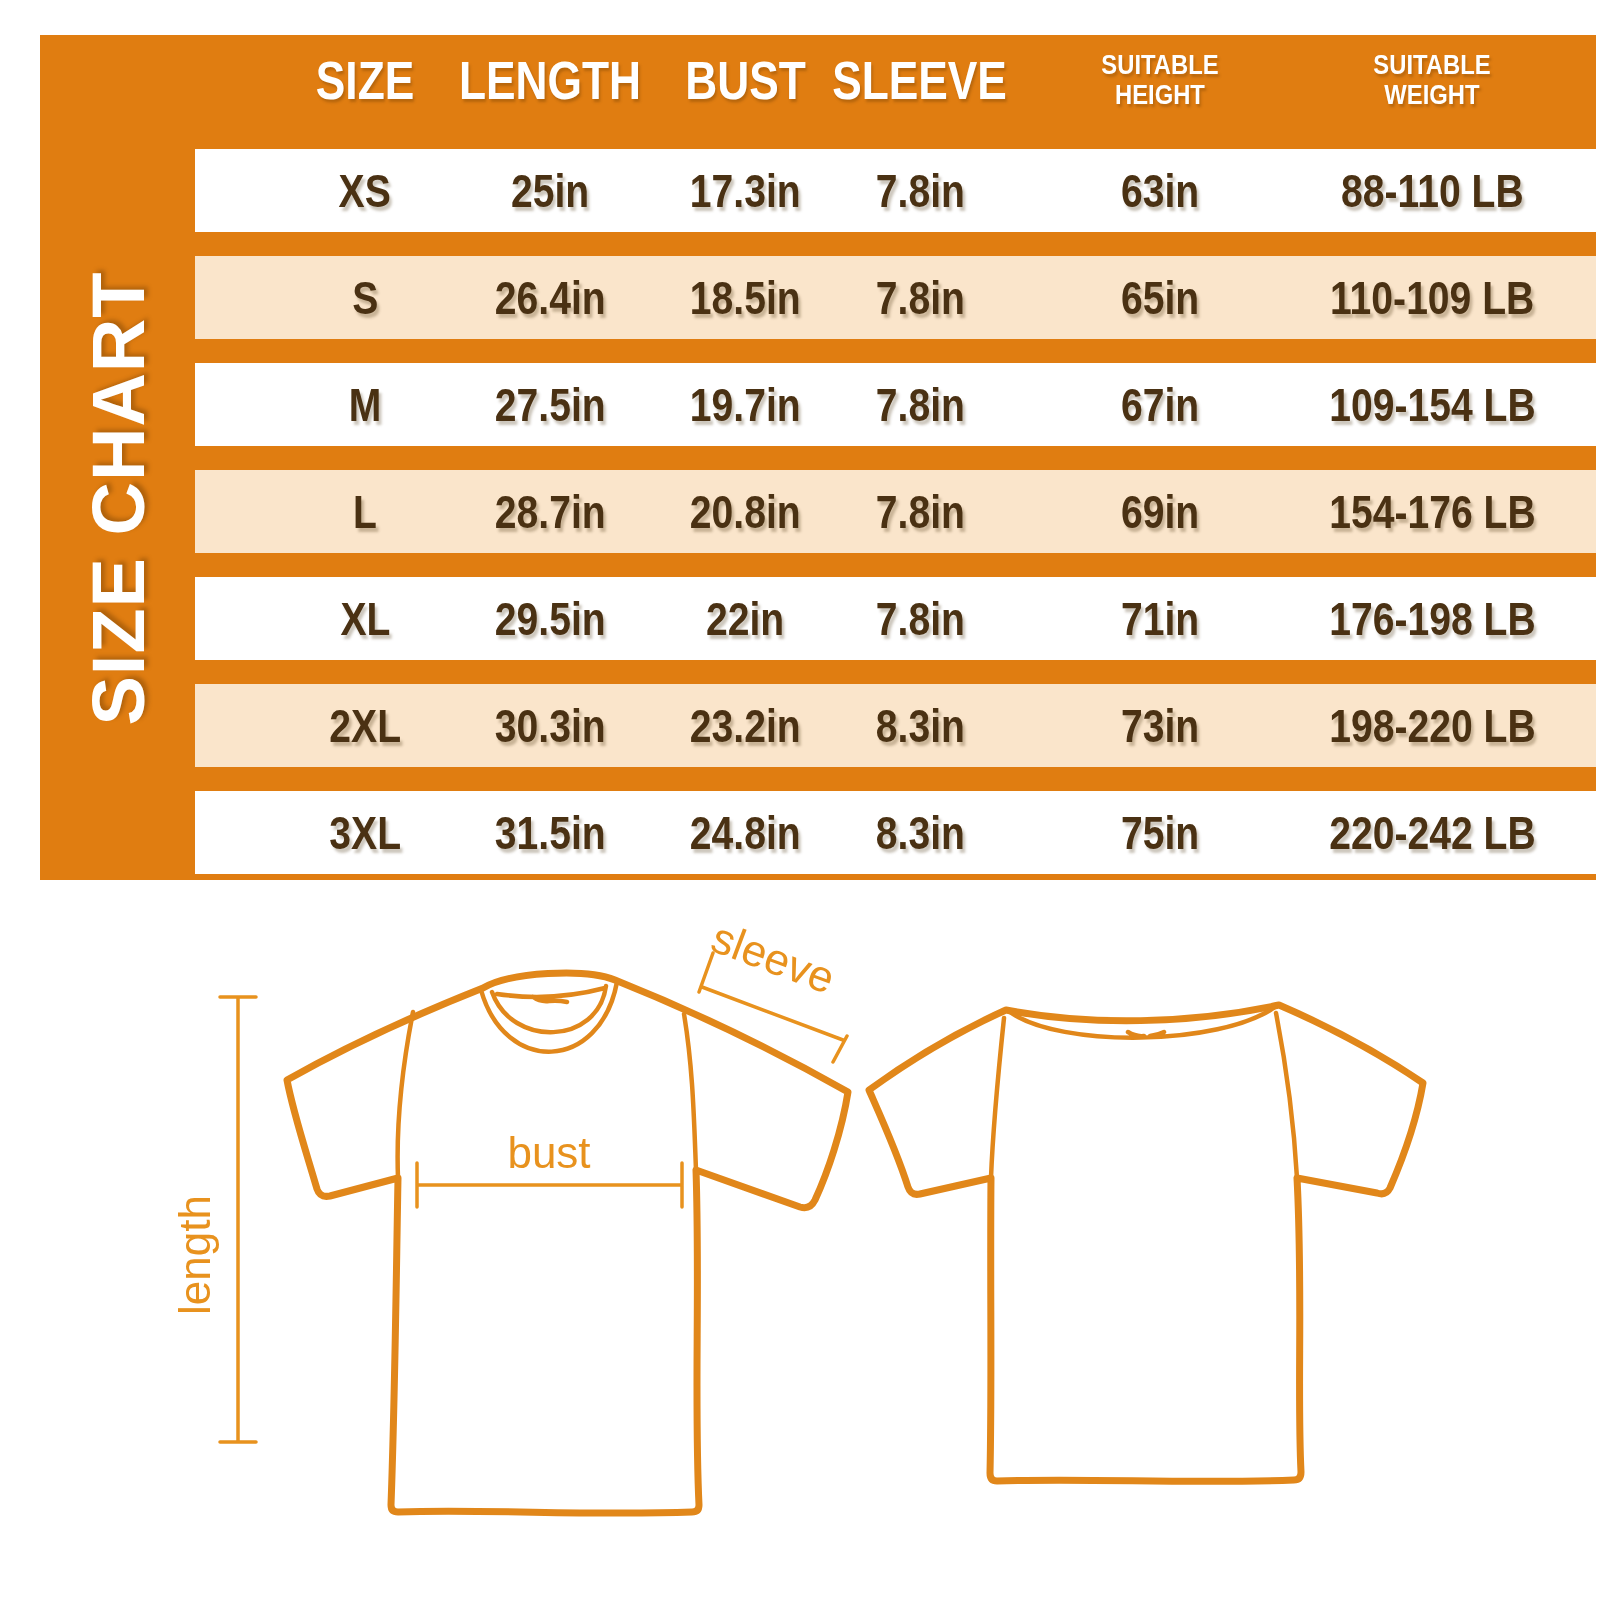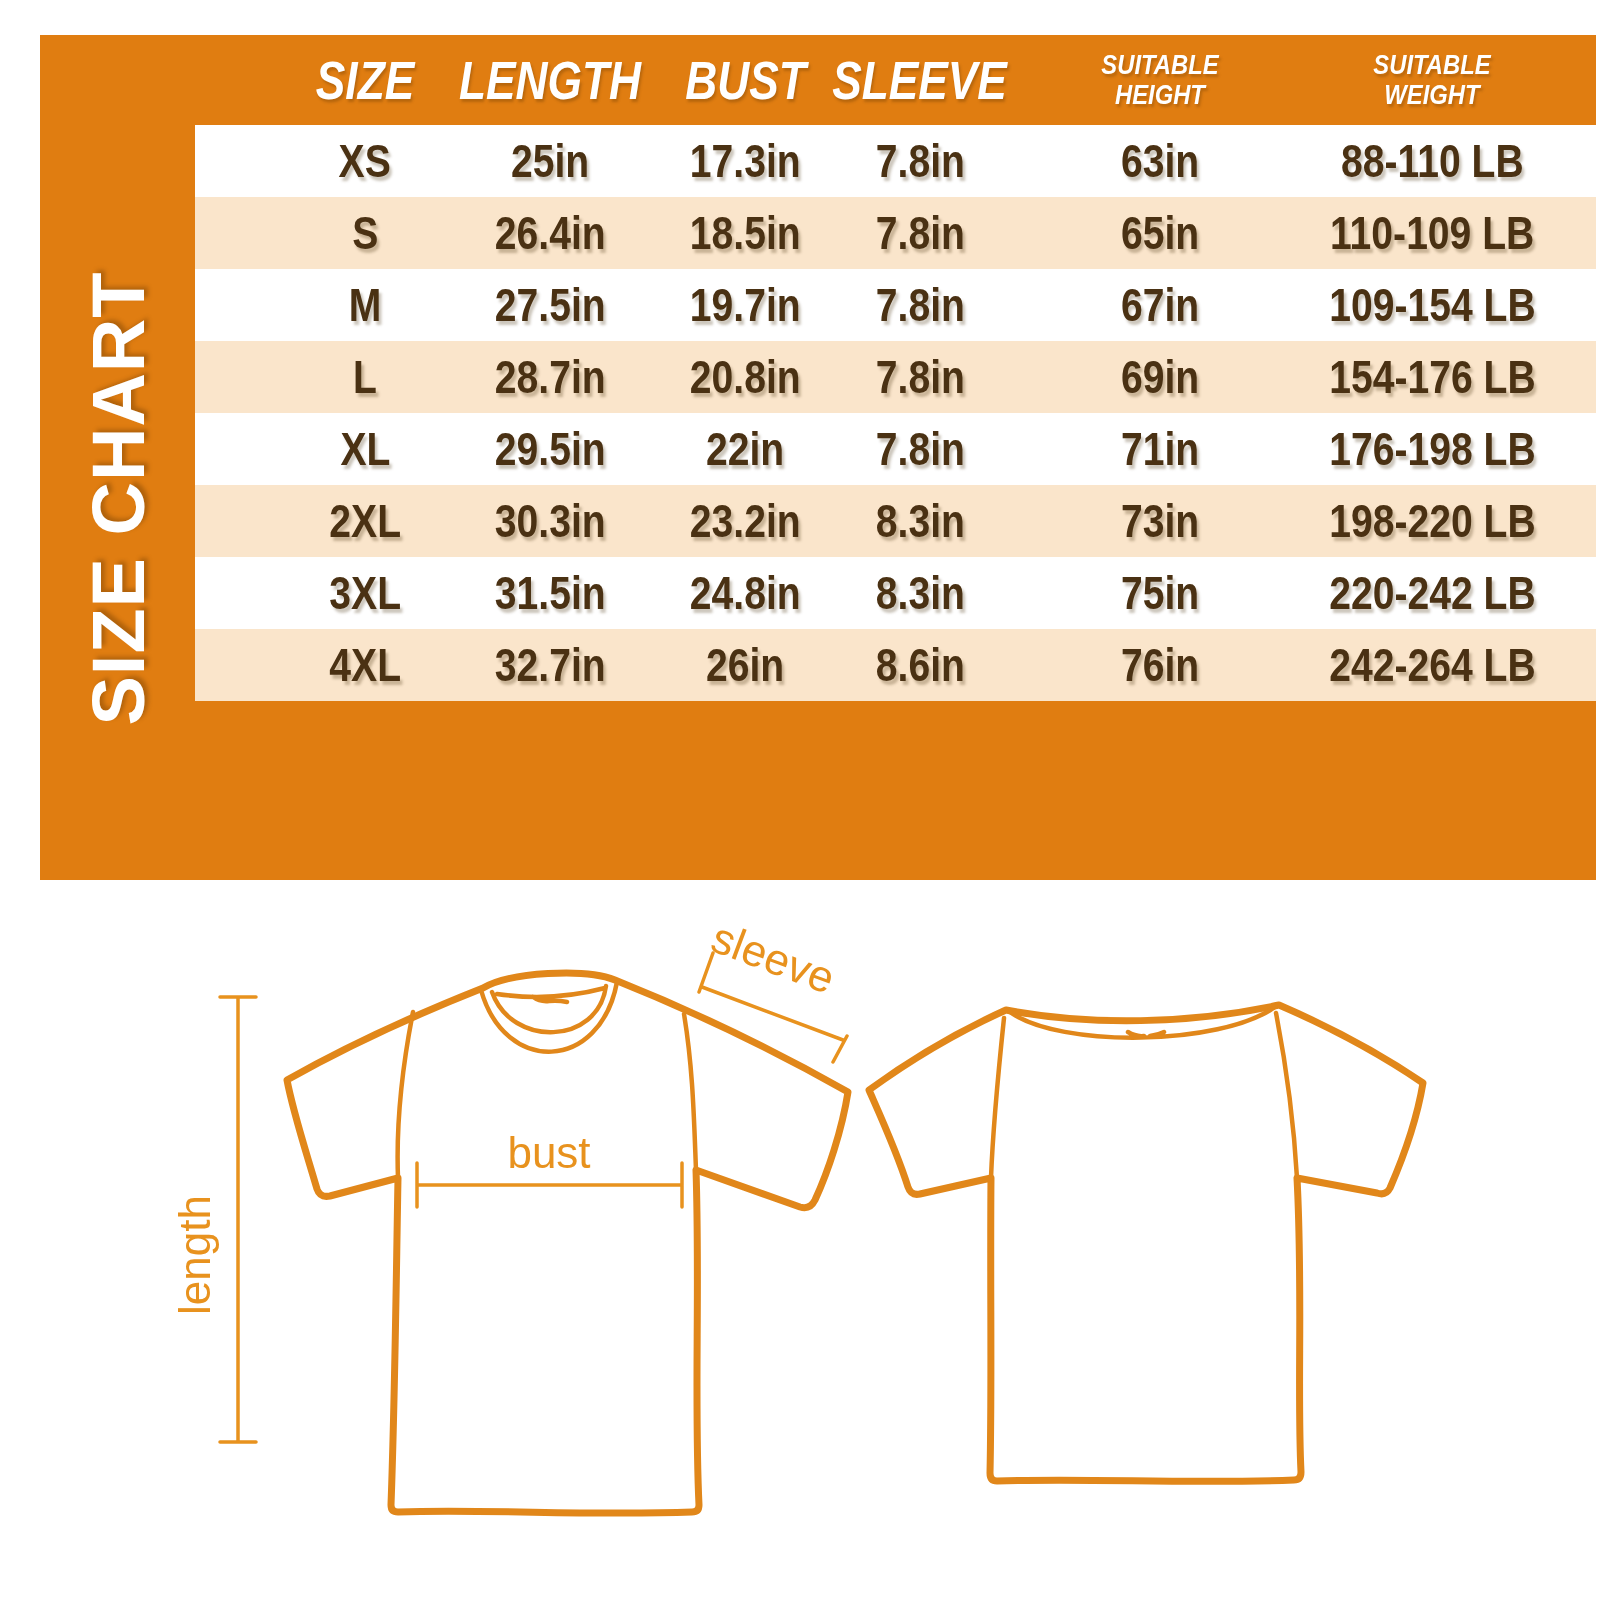--- a/index.html
+++ b/index.html
@@ -6,32 +6,32 @@
   .canvas{position:relative;width:1600px;height:1600px;background:#ffffff;overflow:hidden;
           font-family:"Liberation Sans", sans-serif;}
   
   .panel{position:absolute;left:40px;top:35px;width:1556px;height:845px;background:#E07D11;}
   
   .sidebar{position:absolute;left:40px;top:125px;width:155px;height:747px;
            display:flex;align-items:center;justify-content:center;}
   .sidebar span{transform:rotate(-90deg);white-space:nowrap;color:#ffffff;font-weight:bold;
                 font-size:74px;letter-spacing:1px;text-shadow:3px 4px 4px rgba(90,50,0,0.35);}
   
-  .header-row{position:absolute;left:195px;top:35px;width:1401px;height:90px;font-style:italic;}
+  .header-row{position:absolute;left:195px;top:35px;width:1401px;height:90px;}
   .cell{position:absolute;top:0;height:100%;width:0;display:flex;align-items:center;justify-content:center;}
   .cell>*{white-space:nowrap;}
   .hdr{color:#ffffff;font-weight:bold;font-size:54px;transform:scaleX(0.82);
        text-shadow:2px 3px 3px rgba(90,50,0,0.3);}
   .hdr2{color:#ffffff;font-weight:bold;font-size:28px;line-height:1.08;text-align:center;
         transform:scaleX(0.85);text-shadow:2px 3px 3px rgba(90,50,0,0.3);}
   
   .c1{left:170px;} .c2{left:355px;} .c3{left:550px;} .c4{left:725px;} .c5{left:965px;} .c6{left:1237px;}
   
   .table{position:absolute;left:195px;top:125px;width:1401px;height:747px;}
-  .row{position:relative;width:100%;height:72px;background:#ffffff;}
+  .row{position:relative;width:100%;height:83px;background:#ffffff;margin-top:24px;}
   .row:nth-child(even){background:#FAE5CB;}
   .val{color:#4A3113;font-weight:bold;font-size:46px;transform:scaleX(0.85);
        text-shadow:3px 4px 3px rgba(70,45,10,0.28);}
   
   .diagram-svg{position:absolute;left:0;top:900px;width:1600px;height:700px;}
   .shirt{fill:none;stroke:#E1871A;stroke-width:7;stroke-linecap:round;stroke-linejoin:round;}
   .seam{fill:none;stroke:#E1871A;stroke-width:4.5;stroke-linecap:round;}
   .meas{fill:none;stroke:#E8921E;stroke-width:3.5;stroke-linecap:round;}
   .mlabel{fill:#E8921E;font-family:"Liberation Sans", sans-serif;font-size:44px;}
 </style>
@@ -205,40 +205,20 @@
           <div class="val">24.8in</div>
         </div>
       <div class="cell c4">
           <div class="val">8.3in</div>
         </div>
       <div class="cell c5">
           <div class="val">75in</div>
         </div>
       <div class="cell c6">
           <div class="val">220-242 LB</div>
-        </div>
-    </div>
-    <div class="row">
-      <div class="cell c1">
-          <div class="val">4XL</div>
-        </div>
-      <div class="cell c2">
-          <div class="val">32.7in</div>
-        </div>
-      <div class="cell c3">
-          <div class="val">26in</div>
-        </div>
-      <div class="cell c4">
-          <div class="val">8.6in</div>
-        </div>
-      <div class="cell c5">
-          <div class="val">76in</div>
-        </div>
-      <div class="cell c6">
-          <div class="val">242-264 LB</div>
         </div>
     </div>
   </div>
 
   <svg class="diagram-svg" viewBox="0 900 1600 700">
 
     <g>
       <path class="shirt" d="
         M 287,1080
         Q 372,1032 483,988

